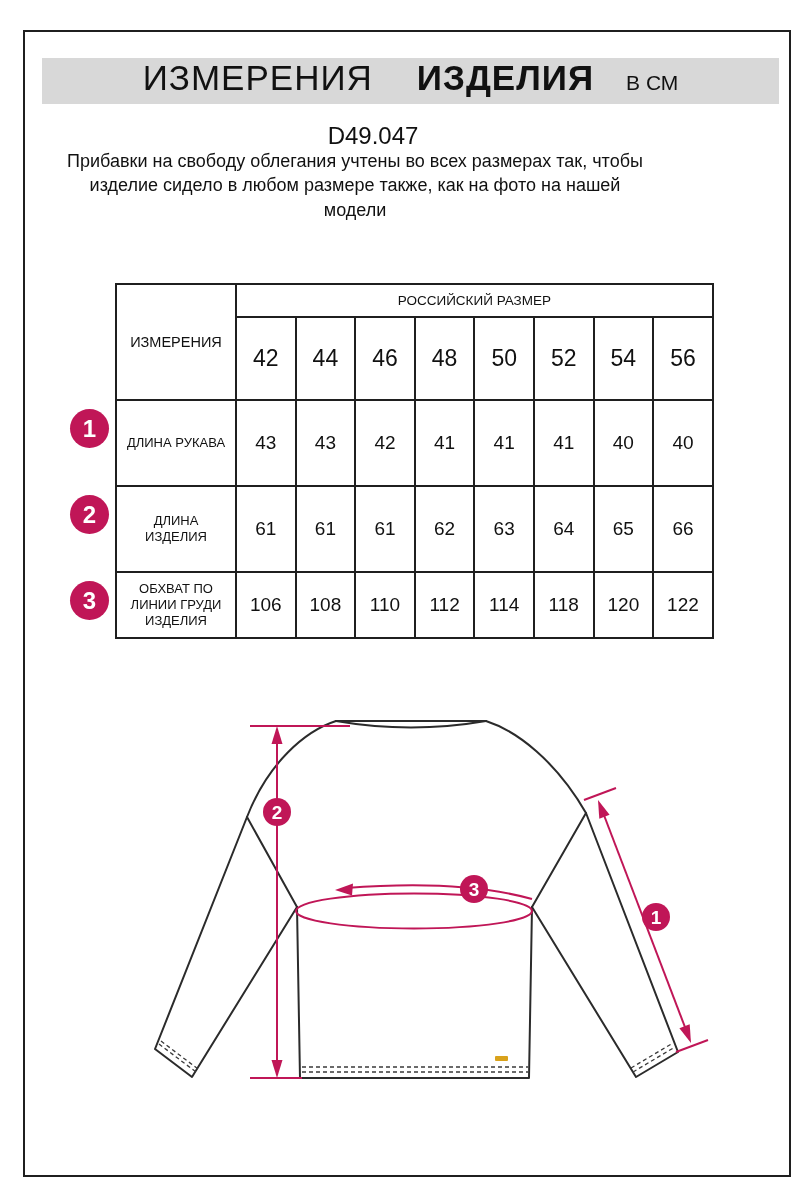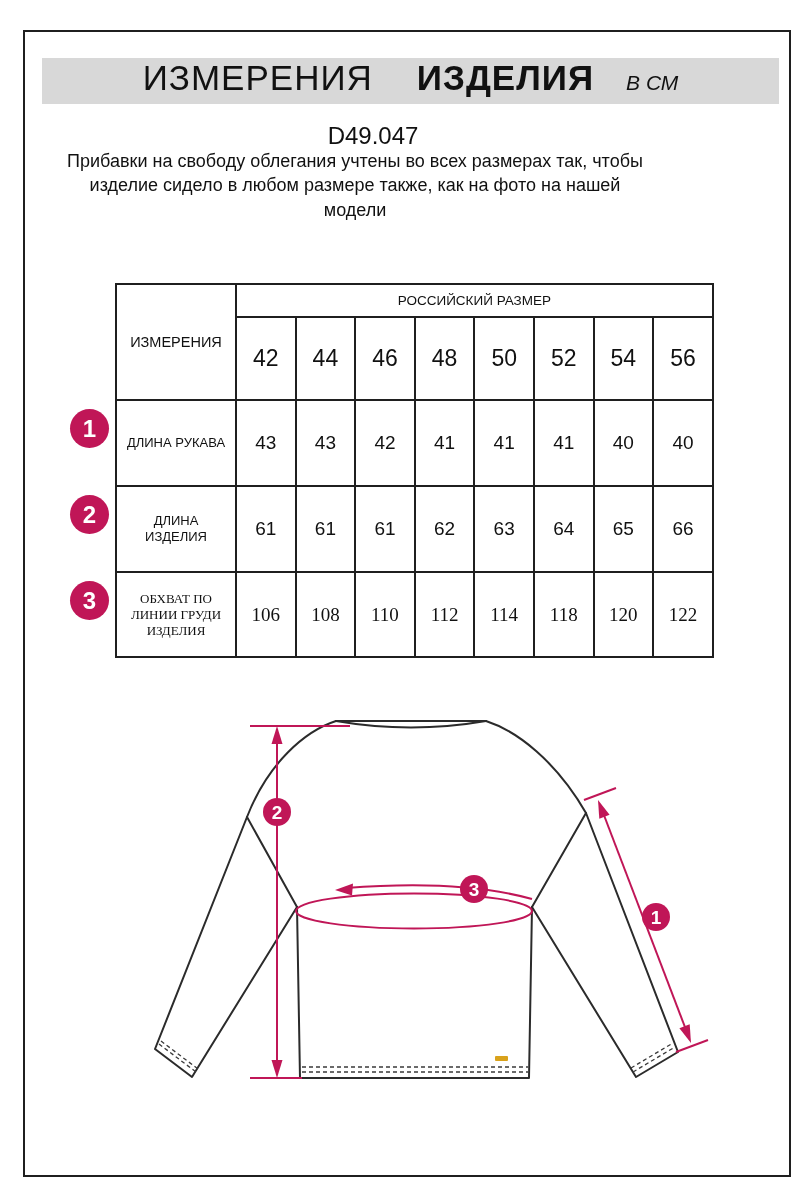--- a/index.html
+++ b/index.html
@@ -19,21 +19,21 @@
     position:absolute;left:23px;top:30px;width:768px;height:1147px;
     border:2px solid var(--border);
   }
   .title-bar{
     position:absolute;left:42px;top:58px;width:737px;height:46px;
     background:var(--title_bar_bg);
     display:flex;justify-content:center;align-items:baseline;
   }
   .title-word1{font-size:35px;letter-spacing:1px;}
   .title-word2{font-size:35px;font-weight:bold;letter-spacing:1px;margin-left:44px;}
-  .title-unit{font-size:21px;margin-left:32px;font-style:italic;}
+  .title-unit{font-size:21px;margin-left:32px;}
   .article{
     position:absolute;left:0;top:122px;width:746px;
     text-align:center;font-size:24px;
   }
   .description{
     position:absolute;left:0;top:149px;width:710px;
     text-align:center;font-size:18px;line-height:24.3px;white-space:pre-line;
   }
   table.size-table{
     position:absolute;left:115px;top:283px;width:597px;
@@ -42,21 +42,21 @@
   table.size-table td,table.size-table th{
     border:2px solid var(--border);text-align:center;vertical-align:middle;
     padding:8px;font-weight:normal;
   }
   .col-label{width:120px;}
   .col-size{width:59.6px;}
   tr.group-row{height:20px;}
   tr.sizes-row{height:83px;}
   tr.data-row-1{height:86px;}
   tr.data-row-2{height:86px;}
-  tr.data-row-3{height:85px;font-family:Liberation Serif, serif;}
+  tr.data-row-3{height:66px;}
   .corner-cell{font-size:14.5px;}
   .group-cell{font-size:13.5px;}
   .size-cell{font-size:23px;font-weight:bold;}
   .label-cell{font-size:13px;line-height:16px;white-space:pre-line;}
   .value-cell{font-size:19px;margin-top:17px;}
   .row-badge{
     position:absolute;left:70px;width:39px;height:39px;border-radius:50%;
     background:var(--accent);color:#fff;font-size:24px;font-weight:bold;
     display:flex;align-items:center;justify-content:center;
   }

